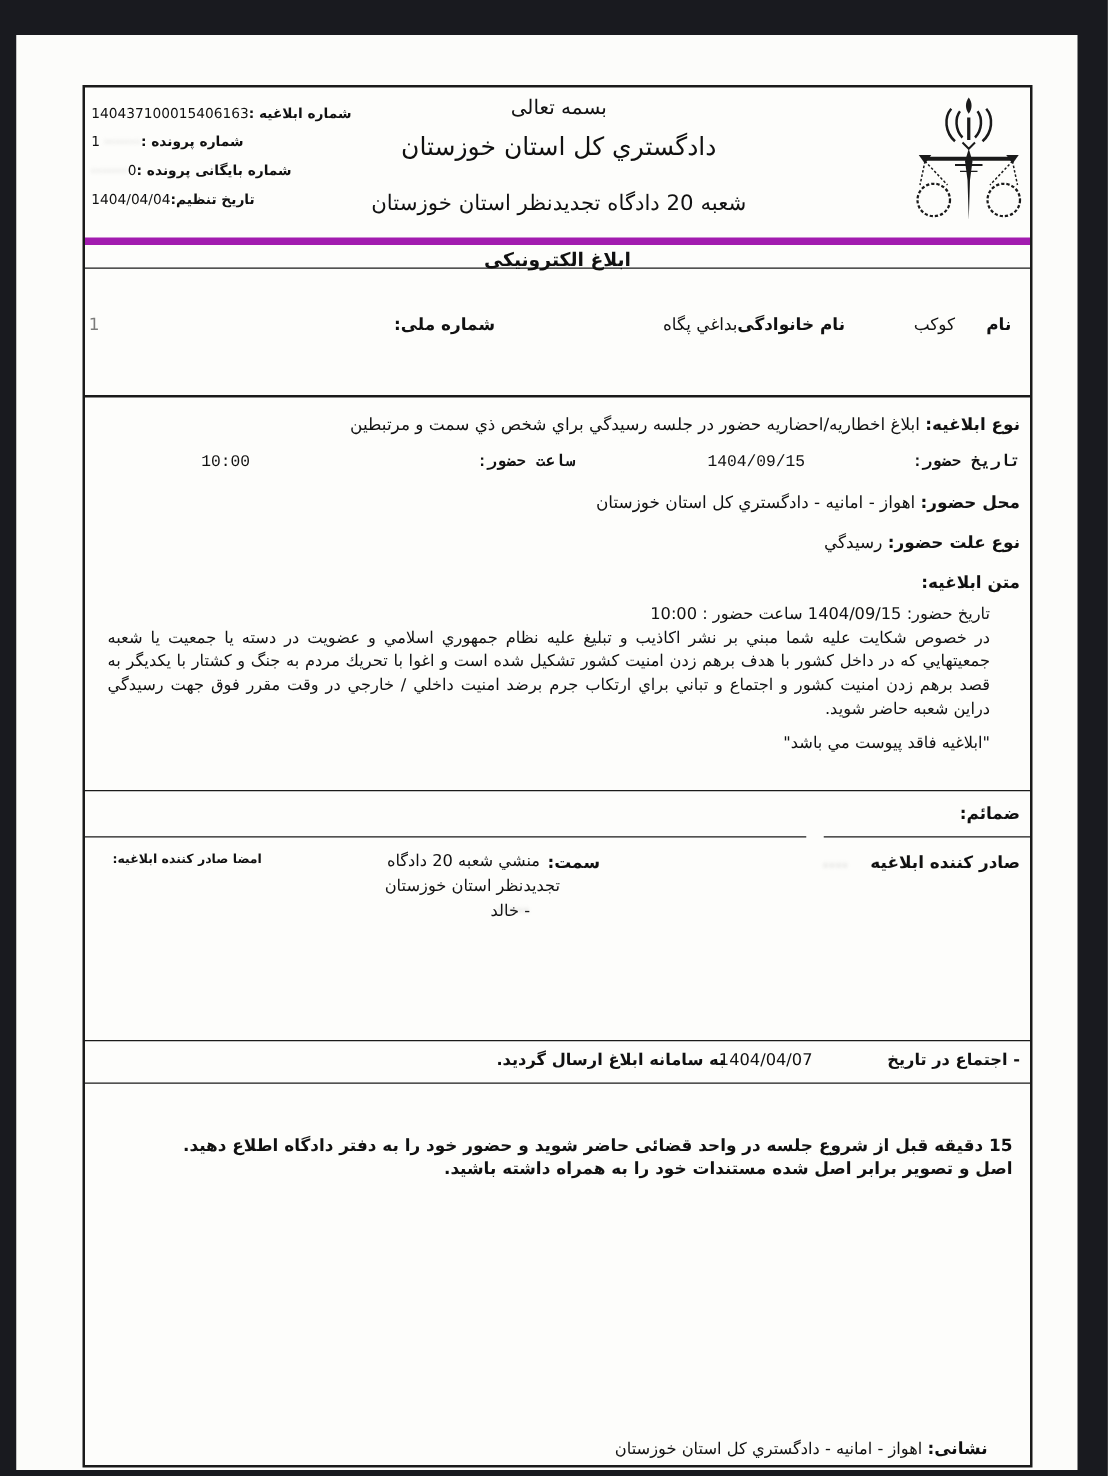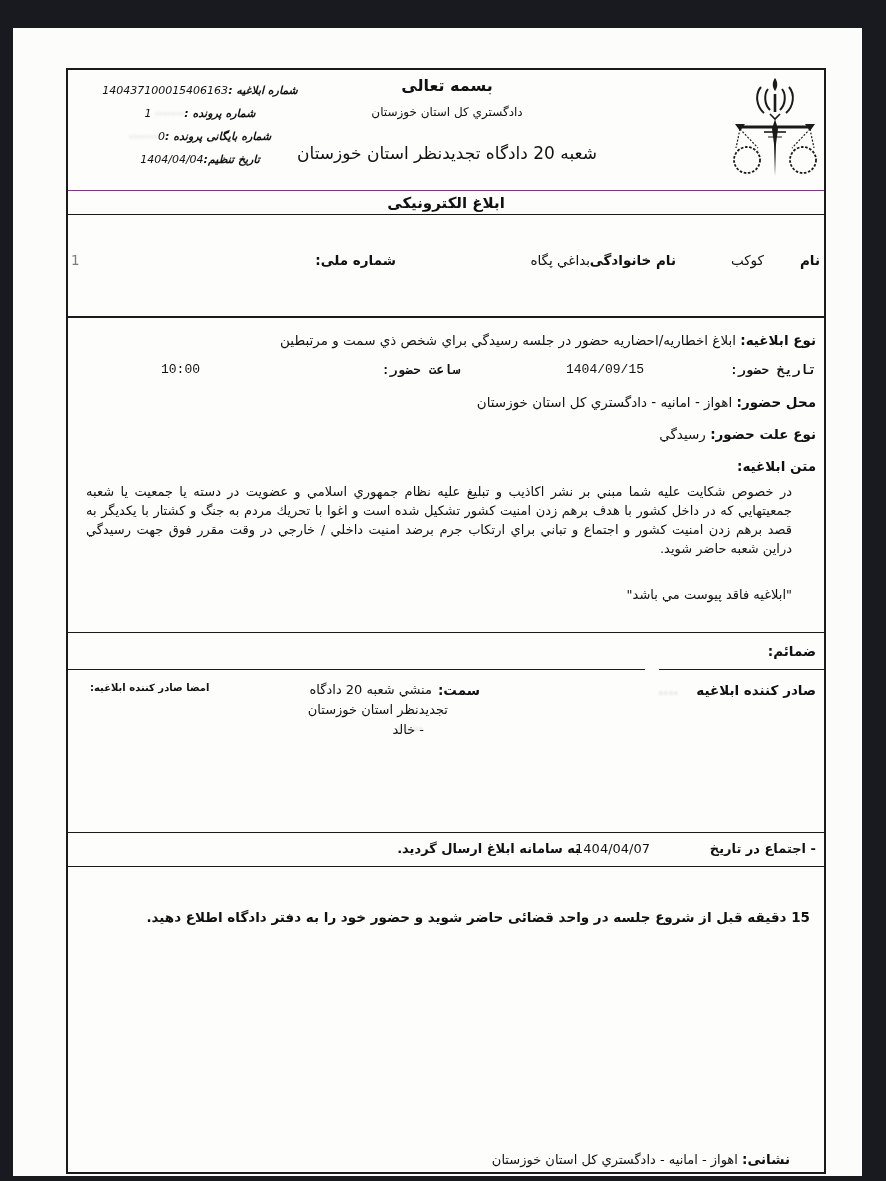--- a/index.html
+++ b/index.html
@@ -6,30 +6,30 @@
   html,body { background:#101114; }
   body { font-family:"DejaVu Sans", sans-serif; }
   .frame { position:relative; width:886px; height:1181px; background:#191a1f; overflow:hidden; }
   .page { position:absolute; left:13px; top:28px; width:849px; height:1148px; background:#fcfcfa; }
   .doc { position:absolute; left:53px; top:40px; width:760px; height:1106px; border:2px solid #1a1a1a; background:#fdfdfb; color:#111; }
   .sec { position:absolute; left:0; right:0; }
   
   .sec-header { top:0; height:120px; }
   .logo { position:absolute; right:6px; top:4px; width:86px; height:108px; }
   .hdr-center { position:absolute; right:172px; width:410px; top:0; text-align:center; }
-  .bismillah { margin-top:6px; font-size:16px; font-weight:bold; }
-  .org { margin-top:10px; font-size:12px; }
+  .bismillah { margin-top:6px; font-size:16px; font-weight:normal; }
+  .org { margin-top:10px; font-size:20px; }
   .branch { margin-top:24px; font-size:17px; }
   .meta { position:absolute; left:5px; top:14px; width:254px; }
-  .meta-row { display:flex; direction:ltr; justify-content:center; align-items:baseline; margin-bottom:10px;font-style:italic; }
+  .meta-row { display:flex; direction:ltr; justify-content:flex-start; align-items:baseline; margin-bottom:10px; }
   .meta-label { font-weight:bold; font-size:11px; direction:rtl; }
   .meta-value { font-size:11px; direction:ltr; }
   .blur { color:#8a8a8a; filter:blur(1.6px); font-size:10px; letter-spacing:1px; }
   
-  .sec-title { top:120px; height:25px; border-top:1px solid #a21caf; border-bottom:1px solid #1a1a1a; text-align:center; font-weight:bold; font-size:15px; line-height:24px; }
+  .sec-title { top:120px; height:25px; border-top:6px solid #a21caf; border-bottom:1px solid #1a1a1a; text-align:center; font-weight:bold; font-size:15px; line-height:24px; }
   
   .sec-name { top:146px; height:102px; border-bottom:2px solid #1a1a1a; }
   .sec-name span { position:absolute; top:36px; font-size:13.5px; white-space:nowrap; }
   .lbl { font-weight:bold; }
   
   .sec-fields { top:248px; height:314px; }
   .fline { position:absolute; right:8px; font-size:13.5px; white-space:nowrap; }
   .abs { position:absolute; font-size:13px; white-space:nowrap;font-family:Liberation Mono, monospace; }
   .bodytext { position:absolute; top:164px; right:32px; left:18px; font-size:13px; line-height:19px; text-align:justify; }
   .bodyline1 { text-align:right; }
@@ -104,21 +104,21 @@
           <div class="meta-row">
             <span class="meta-value">1404/04/04</span>
             <span class="meta-label">تاریخ تنظیم:</span>
           </div>
         </div>
       </div>
 
       <div class="sec sec-title">ابلاغ الکترونیکی</div>
 
       <div class="sec sec-name">
-        <span class="lbl" style="right:4px">نام</span>
+        <span class="lbl" style="right:15px">نام</span>
         <span style="right:60px">کوکب</span>
         <span class="lbl" style="right:148px">نام خانوادگی</span>
         <span style="right:234px">بداغي پگاه</span>
         <span class="lbl" style="right:428px">شماره ملی:</span>
         <span style="left:3px; opacity:.55">1</span>
       </div>
 
       <div class="sec sec-fields">
         <div class="fline" style="top:14px">
           <span class="lbl">نوع ابلاغیه:</span>
@@ -131,20 +131,21 @@
         <div class="fline" style="top:76px">
           <span class="lbl">محل حضور:</span>
           <span>اهواز - امانیه - دادگستري کل استان خوزستان</span>
         </div>
         <div class="fline" style="top:108px">
           <span class="lbl">نوع علت حضور:</span>
           <span>رسیدگي</span>
         </div>
         <span class="fline lbl" style="top:140px">متن ابلاغیه:</span>
         <div class="bodytext">
+          <div class="bodyline1">تاریخ حضور: 1404/09/15 ساعت حضور : 10:00</div>
           <div>در خصوص شکایت علیه شما مبني بر نشر اکاذیب و تبلیغ علیه نظام جمهوري اسلامي و عضویت در دسته یا جمعیت یا شعبه جمعیتهایي که در داخل کشور با هدف برهم زدن امنیت کشور تشکیل شده است و اغوا با تحریك مردم به جنگ و کشتار با یکدیگر به قصد برهم زدن امنیت کشور و اجتماع و تباني براي ارتکاب جرم برضد امنیت داخلي / خارجي در وقت مقرر فوق جهت رسیدگي دراین شعبه حاضر شوید.</div>
         </div>
         <div class="quote">"ابلاغیه فاقد پیوست مي باشد"</div>
       </div>
 
       <div class="sec sec-zamaem">
         <span class="zamaem-label">ضمائم:</span>
       </div>
       <div class="seg seg-a"></div>
       <div class="seg seg-b"></div>
@@ -163,20 +164,21 @@
       </div>
 
       <div class="sec sec-dispatch">
         <span class="lbl" style="right:8px">- اجتماع در تاریخ</span>
         <span style="right:174px">1404/04/07</span>
         <span class="lbl" style="right:244px">به سامانه ابلاغ ارسال گردید.</span>
       </div>
 
       <div class="sec sec-final">
         <div class="note" style="top:42px">15 دقیقه قبل از شروع جلسه در واحد قضائی حاضر شوید و حضور خود را به دفتر دادگاه اطلاع دهید.</div>
+        <div class="note" style="top:60px">اصل و تصویر برابر اصل شده مستندات خود را به همراه داشته باشید.</div>
         <div class="address">
           <span class="lbl" style="font-size:13.5px">نشانی:</span>
           <span>اهواز - امانیه - دادگستري کل استان خوزستان</span>
         </div>
       </div>
 
     </div>
   </div>
 </div>
 

